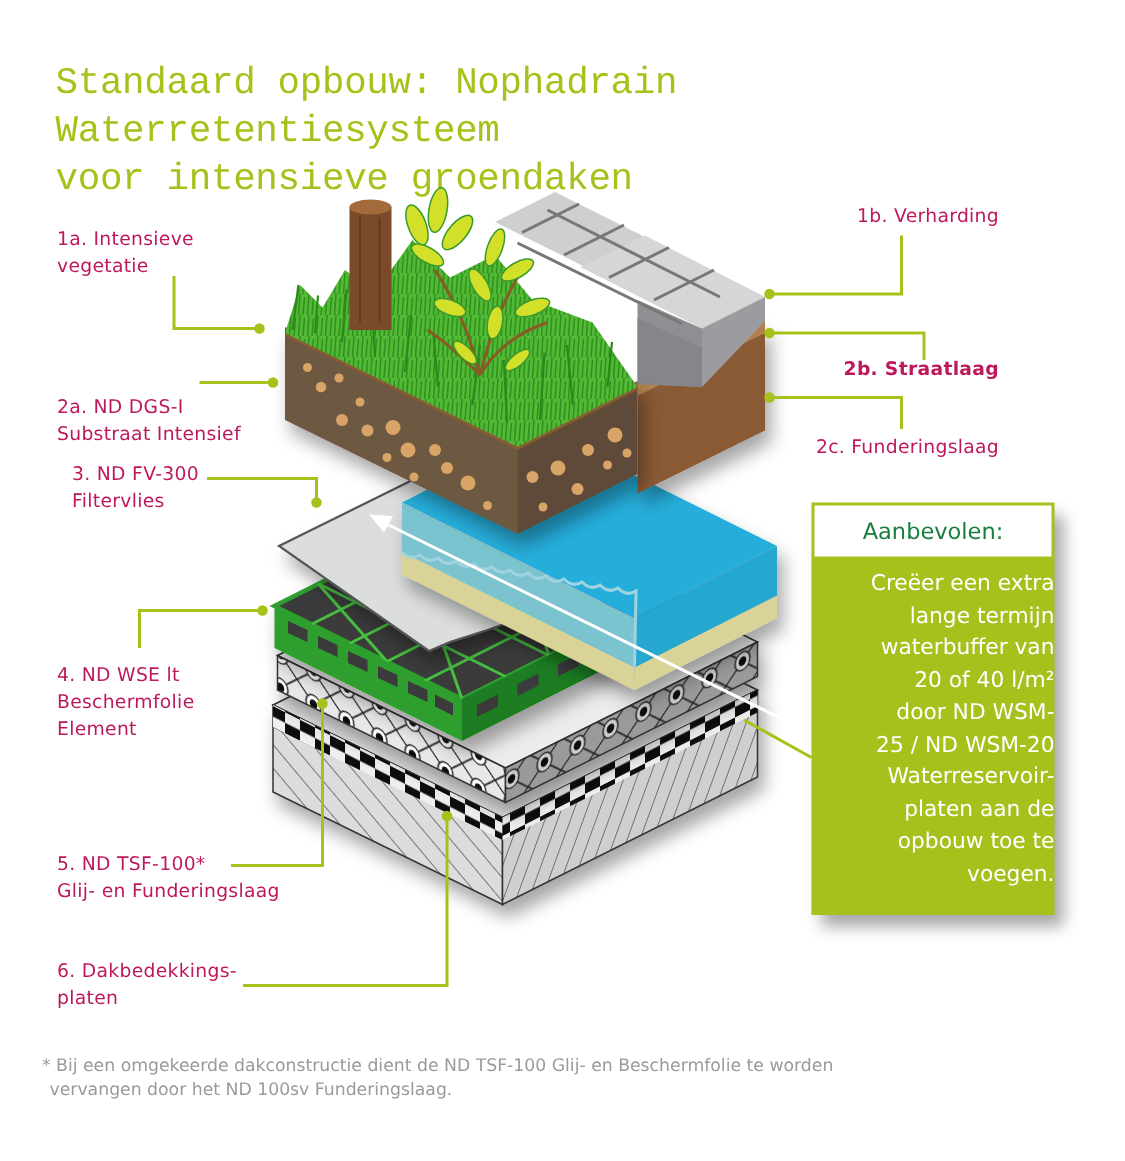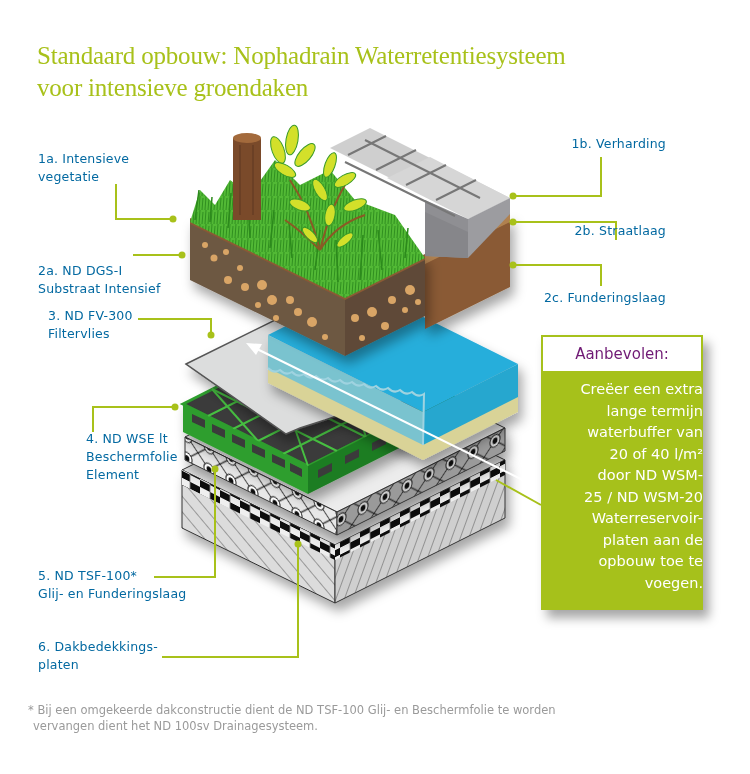--- a/index.html
+++ b/index.html
@@ -1,29 +1,29 @@
 <!DOCTYPE html>
 <html><head>
 <meta charset="utf-8">
 <style>
   html, body { margin:0; padding:0; background:#ffffff; }
   body { width:750px; height:774px; position:relative; overflow:hidden;
          font-family:"DejaVu Sans Condensed","DejaVu Sans","Liberation Sans",sans-serif; }
   .title { position:absolute; left:37px; top:40px; margin:0; color:#a8c11a;
-           font-family:Liberation Serif, serif; font-weight:normal;
+           font-family:Liberation Mono, monospace; font-weight:normal;
            font-size:25px; line-height:32px; letter-spacing:-0.2px; }
-  .label { position:absolute; color:#0369a1; font-size:12.5px; line-height:18px;
+  .label { position:absolute; color:#be185d; font-size:12.5px; line-height:18px;
            font-family:"DejaVu Sans",sans-serif; letter-spacing:0.2px; }
   .label span { display:block; white-space:nowrap; }
   .label.right { text-align:right; }
   svg.diagram { position:absolute; left:0; top:0; }
   .callout { position:absolute; left:541px; top:335px; width:162px; height:275px;
              background:#a6c11b; box-shadow:6px 8px 10px rgba(0,0,0,0.35); }
   .callout-head { position:absolute; left:2px; top:2px; right:2px; height:34px;
-                  background:#ffffff; color:#701a75; text-align:center;
+                  background:#ffffff; color:#15803d; text-align:center;
                   font-size:15px; line-height:34px; font-family:"DejaVu Sans",sans-serif; }
   .callout-body { position:absolute; left:0; right:0; top:44px; color:#ffffff;
                   text-align:right; font-size:14.5px; line-height:21.5px;
                   font-family:"DejaVu Sans",sans-serif; }
   .callout-body span { display:block; white-space:nowrap; }
   .footnote { position:absolute; left:28px; top:702px; color:#9a9a9a;
               font-size:11.5px; line-height:16px; font-family:"DejaVu Sans",sans-serif; }
   .footnote span { display:block; white-space:nowrap; }
   .footnote span.indent { padding-left:5px; }
 </style>
@@ -255,38 +255,38 @@
   <span>vegetatie</span>
 </div>
 <div class="label" style="left:38px; top:242px;margin-top:20px;">
   <span>2a. ND DGS-I</span>
   <span>Substraat Intensief</span>
 </div>
 <div class="label" style="left:48px; top:307px;">
   <span>3. ND FV-300</span>
   <span>Filtervlies</span>
 </div>
-<div class="label" style="left:38px; top:430px;margin-left:48px;">
+<div class="label" style="left:38px; top:441px;">
   <span>4. ND WSE lt</span>
   <span>Beschermfolie</span>
   <span>Element</span>
 </div>
 <div class="label" style="left:38px; top:567px;">
   <span>5. ND TSF-100*</span>
   <span>Glij- en Funderingslaag</span>
 </div>
 <div class="label" style="left:38px; top:638px;">
   <span>6. Dakbedekkings-</span>
   <span>platen</span>
 </div>
 
 <div class="label right" style="right:84px; top:135px;">
   <span>1b. Verharding</span>
 </div>
-<div class="label right" style="right:84px; top:222px;">
+<div class="label right" style="right:84px; top:237px;font-weight:bold;">
   <span>2b. Straatlaag</span>
 </div>
 <div class="label right" style="right:84px; top:289px;">
   <span>2c. Funderingslaag</span>
 </div>
 
 <div class="callout">
   <div class="callout-head">Aanbevolen:</div>
   <div class="callout-body">
     <span>Creëer een extra</span>
@@ -297,14 +297,14 @@
     <span>25 / ND WSM-20</span>
     <span>Waterreservoir-</span>
     <span>platen aan de</span>
     <span>opbouw toe te</span>
     <span>voegen.</span>
   </div>
 </div>
 
 <div class="footnote">
   <span>* Bij een omgekeerde dakconstructie dient de ND TSF-100 Glij- en Beschermfolie te worden</span>
-  <span class="indent">vervangen dient het ND 100sv Drainagesysteem.</span>
+  <span class="indent">vervangen door het ND 100sv Funderingslaag.</span>
 </div>
 
 </body></html>

